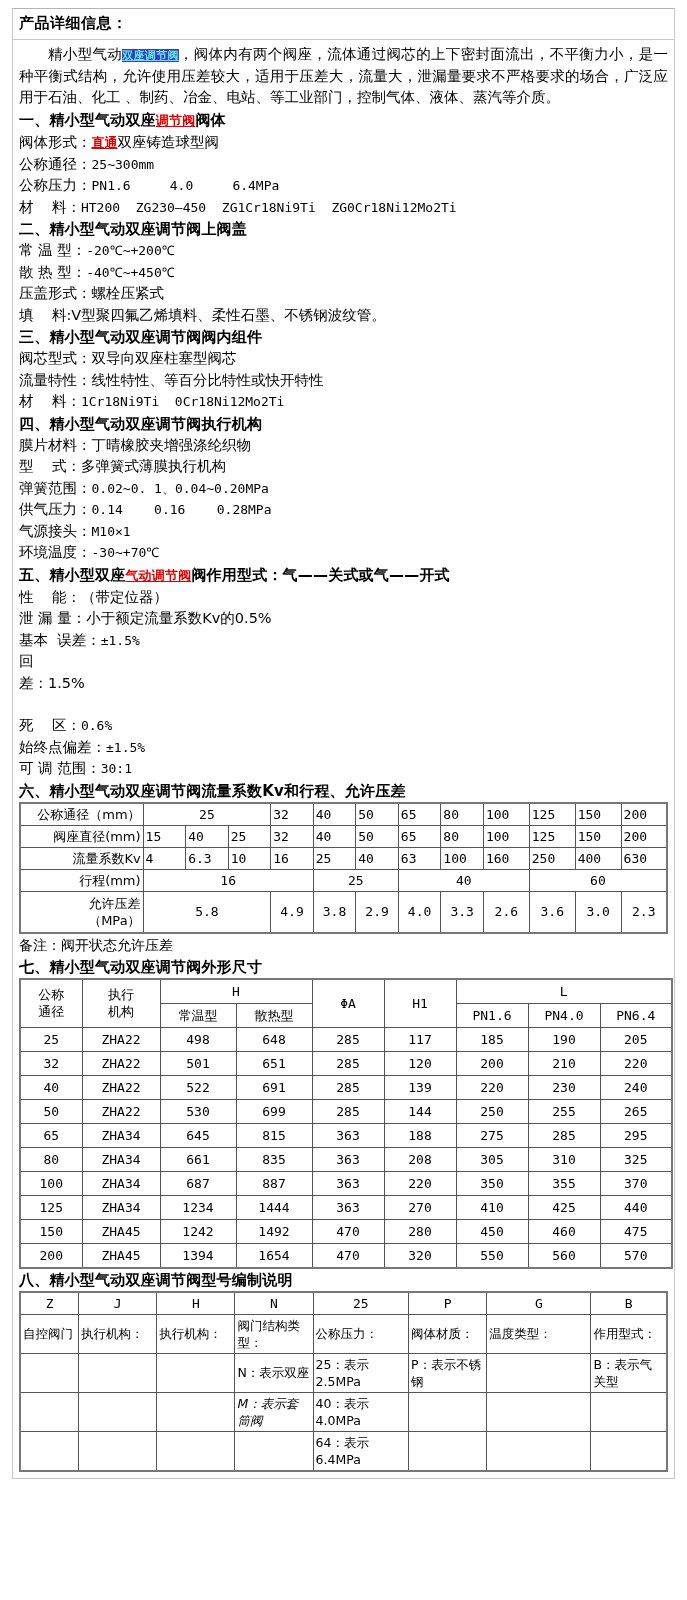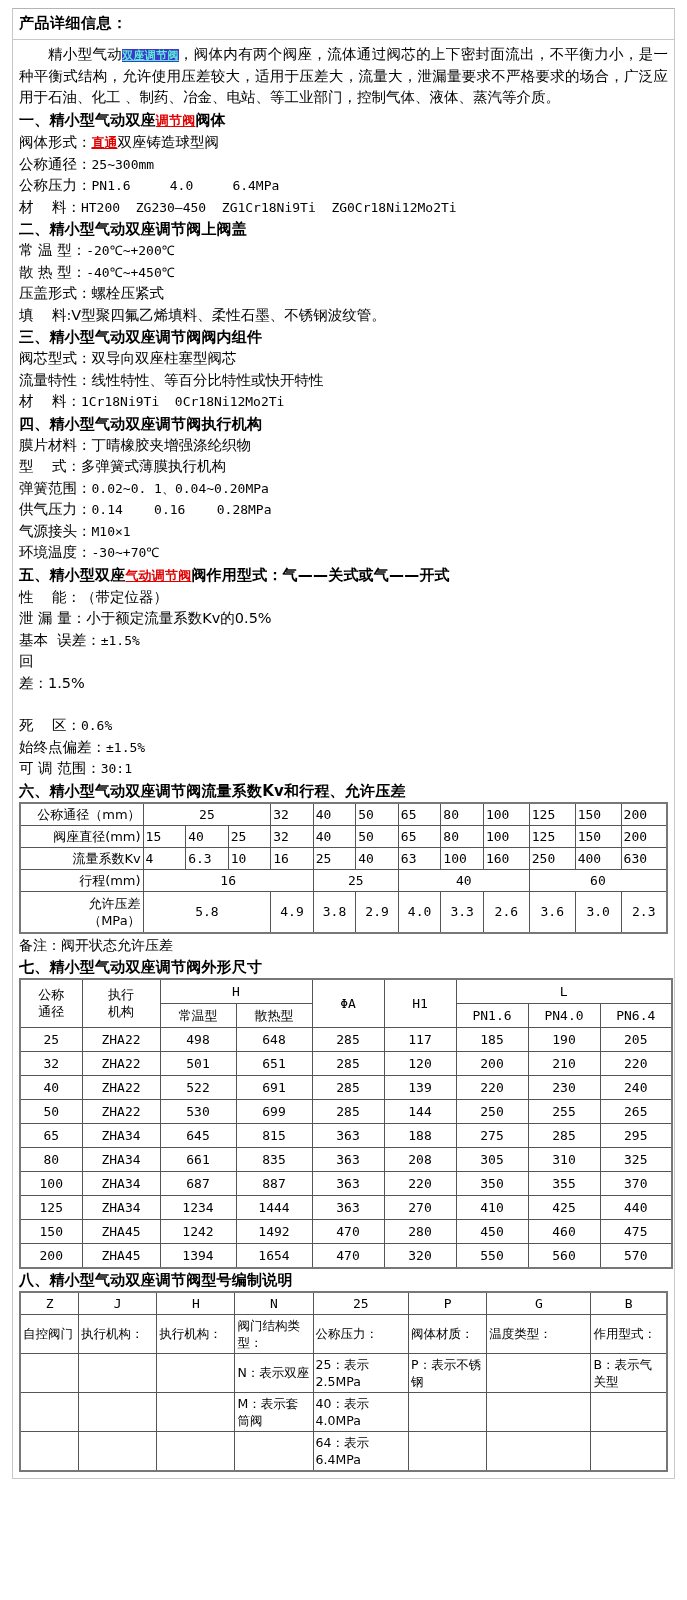--- a/index.html
+++ b/index.html
@@ -419,21 +419,21 @@
               <td class="l" style="height: 36px;">N：表示双座</td>
               <td class="l" style="height: 36px;">25：表示2.5MPa</td>
               <td class="l" style="height: 36px; margin-top: 36px;">P：表示不锈钢</td>
               <td class="l" style="height: 36px;"></td>
               <td class="l" style="height: 36px;">B：表示气关型</td>
             </tr>
             <tr>
               <td class="l" style="height: 36px;"></td>
               <td class="l" style="height: 36px;"></td>
               <td class="l" style="height: 36px;"></td>
-              <td class="l" style="height: 36px;">M：表示套筒阀</td>
+              <td class="l" style="height: 36px; font-style: italic;">M：表示套筒阀</td>
               <td class="l" style="height: 36px;">40：表示4.0MPa</td>
               <td class="l" style="height: 36px;"></td>
               <td class="l" style="height: 36px;"></td>
               <td class="l" style="height: 36px;"></td>
             </tr>
             <tr>
               <td class="l" style="height: 36px;"></td>
               <td class="l" style="height: 36px;"></td>
               <td class="l" style="height: 36px;"></td>
               <td class="l" style="height: 36px;"></td>

